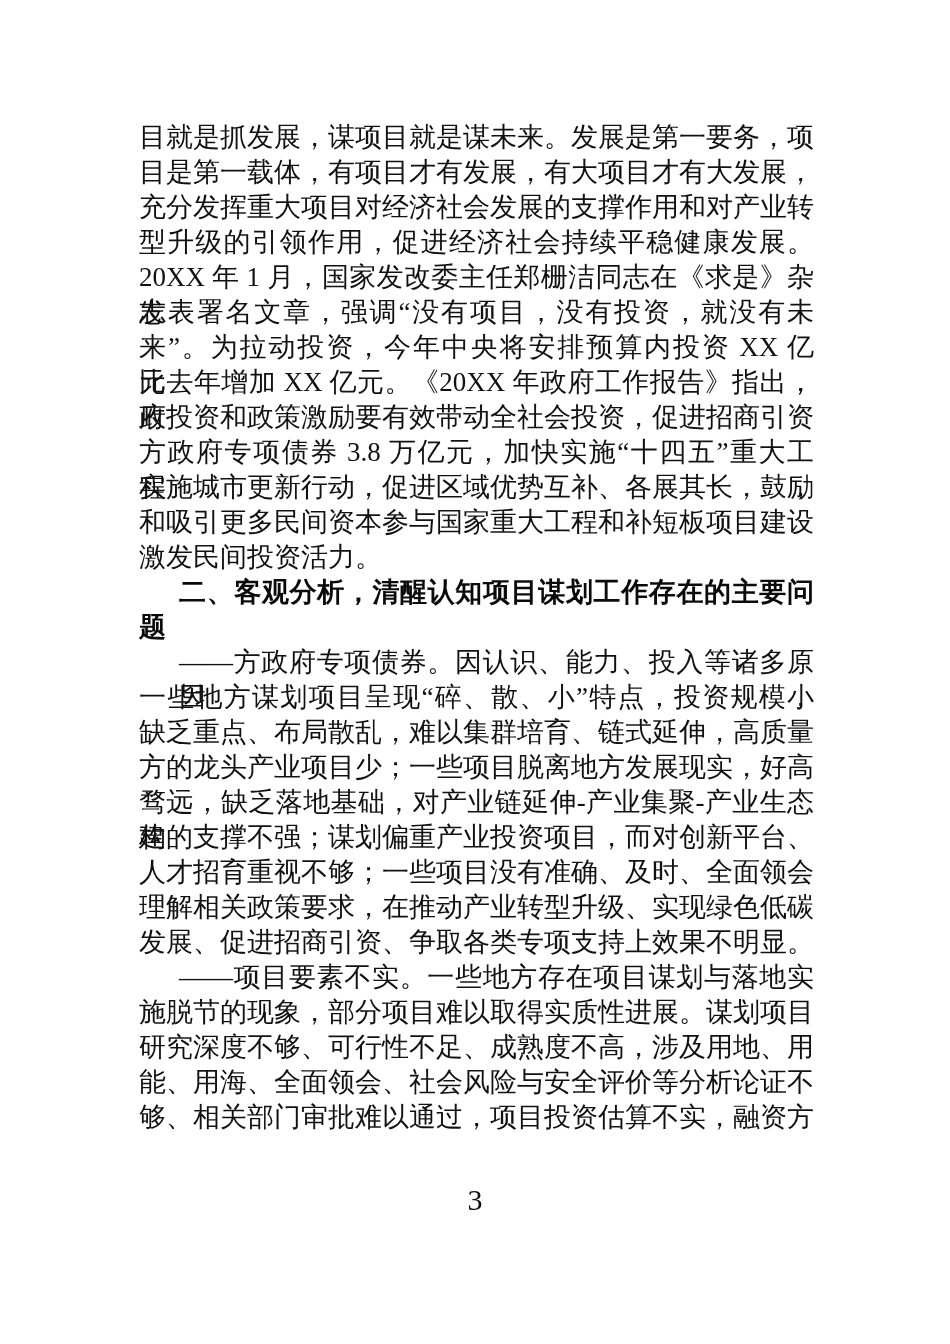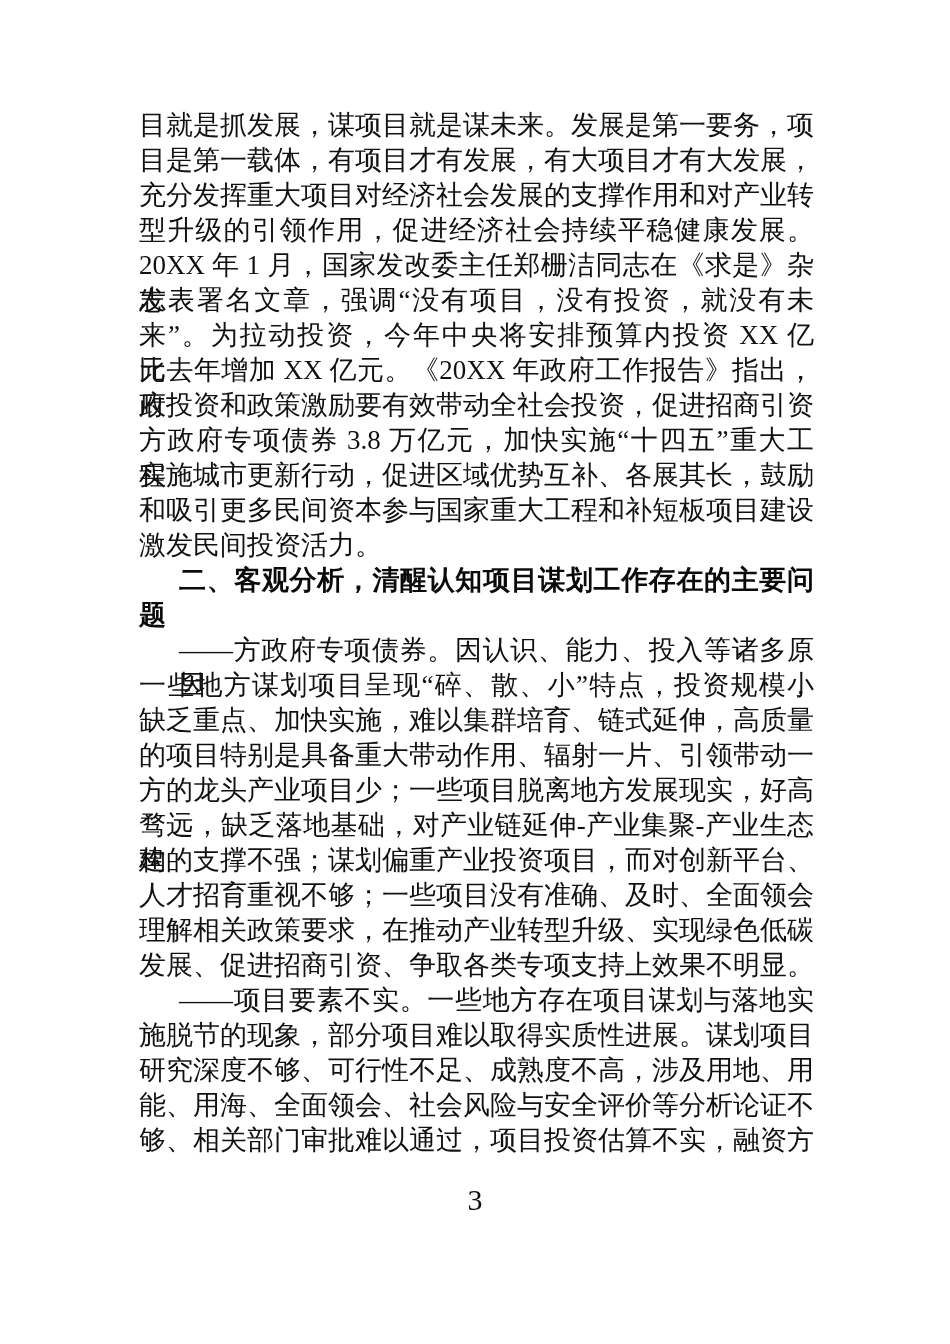--- a/index.html
+++ b/index.html
@@ -9,21 +9,21 @@
     overflow: hidden;
     font-family: "Liberation Serif", "DejaVu Serif", serif;
   }
   .page {
     position: relative;
     width: 950px; height: 1344px;
     background: #ffffff;
   }
   .content {
     position: absolute;
-    left: 139px; top: 108px;
+    left: 139px; top: 120px;
     width: 675px;
   }
   .line {
     height: 35px;
     line-height: 35px;
     font-size: 27px;
     color: #111111;
     font-family: "Liberation Serif", "DejaVu Serif", serif;
     overflow: visible;
   }
@@ -65,22 +65,21 @@
       <div class="line body just">比去年增加 XX 亿元。《20XX 年政府工作报告》指出，政</div>
       <div class="line body just">府投资和政策激励要有效带动全社会投资，促进招商引资</div>
       <div class="line body just">方政府专项债券 3.8 万亿元，加快实施“十四五”重大工程，</div>
       <div class="line body just">实施城市更新行动，促进区域优势互补、各展其长，鼓励</div>
       <div class="line body just">和吸引更多民间资本参与国家重大工程和补短板项目建设</div>
       <div class="line body">激发民间投资活力。</div>
       <div class="line heading just indent">二、客观分析，清醒认知项目谋划工作存在的主要问</div>
       <div class="line heading">题</div>
       <div class="line body just indent">——方政府专项债券。因认识、能力、投入等诸多原因，</div>
       <div class="line body just">一些地方谋划项目呈现“碎、散、小”特点，投资规模小</div>
-      <div class="line body just">缺乏重点、加快实施，难以集群培育、链式延伸，高质量</div>
-      <div class="line body just">的项目特别是具备重大带动作用、辐射一片、引领带动一</div>
+      <div class="line body just">缺乏重点、布局散乱，难以集群培育、链式延伸，高质量</div>
       <div class="line body just">方的龙头产业项目少；一些项目脱离地方发展现实，好高</div>
       <div class="line body just">骛远，缺乏落地基础，对产业链延伸-产业集聚-产业生态构</div>
       <div class="line body just">建的支撑不强；谋划偏重产业投资项目，而对创新平台、</div>
       <div class="line body just">人才招育重视不够；一些项目没有准确、及时、全面领会</div>
       <div class="line body just">理解相关政策要求，在推动产业转型升级、实现绿色低碳</div>
       <div class="line body">发展、促进招商引资、争取各类专项支持上效果不明显。</div>
       <div class="line body just indent">——项目要素不实。一些地方存在项目谋划与落地实</div>
       <div class="line body just">施脱节的现象，部分项目难以取得实质性进展。谋划项目</div>
       <div class="line body just">研究深度不够、可行性不足、成熟度不高，涉及用地、用</div>
       <div class="line body just">能、用海、全面领会、社会风险与安全评价等分析论证不</div>

